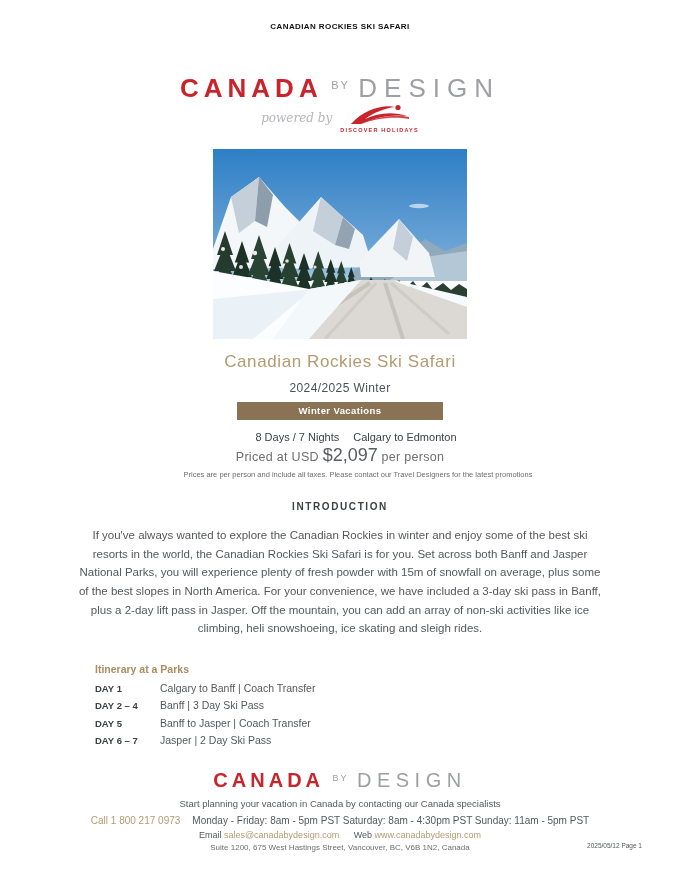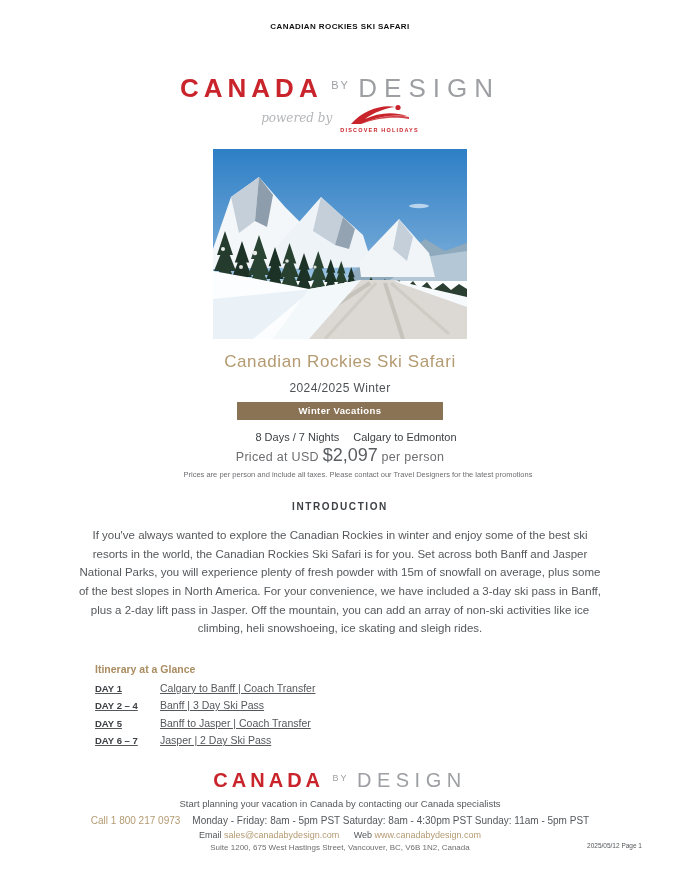--- a/index.html
+++ b/index.html
@@ -49,21 +49,21 @@
   .intro-heading{
     margin-top:22px;text-align:center;font-size:10px;font-weight:600;
     color:var(--ink);letter-spacing:1.6px;
   }
   .intro-body{
     margin:14px auto 0;width:532px;text-align:center;
     font-size:11.5px;line-height:1.62;color:var(--body);
   }
   .itinerary{margin:25px 0 0 95px;width:490px;}
   .itinerary-heading{font-size:10.5px;font-weight:bold;color:#a98c60;}
-  .itinerary-rows{margin-top:7px;text-decoration:underline;}
+  .itinerary-rows{margin-top:7px;}
   .it-row{display:flex;margin-bottom:5.5px;align-items:baseline;}
   .it-day{width:65px;font-size:9.5px;font-weight:bold;color:var(--ink);flex:0 0 65px;}
   .it-detail{font-size:10.5px;color:var(--body);}
   .footer{position:absolute;top:770px;left:0;right:0;text-align:center;line-height:1;}
   .footer .logo-canada{font-size:20px;letter-spacing:4px;}
   .footer .logo-by{font-size:9px;top:-6px;}
   .footer .logo-design{font-size:20px;letter-spacing:5.5px;}
   .footer-tagline{margin-top:9px;font-size:9.5px;color:var(--body);}
   .footer-call{margin-top:7px;font-size:10px;color:var(--body);}
   .call-label{color:var(--tan);margin-right:12px;}
@@ -173,21 +173,21 @@
   <span>Priced at USD</span>
   <span class="price-value">$2,097</span>
   <span>per person</span>
 </div>
 <div class="fine-print">Prices are per person and include all taxes. Please contact our Travel Designers for the latest promotions</div>
 
 <div class="intro-heading">INTRODUCTION</div>
 <p class="intro-body">If you've always wanted to explore the Canadian Rockies in winter and enjoy some of the best ski resorts in the world, the Canadian Rockies Ski Safari is for you. Set across both Banff and Jasper National Parks, you will experience plenty of fresh powder with 15m of snowfall on average, plus some of the best slopes in North America. For your convenience, we have included a 3-day ski pass in Banff, plus a 2-day lift pass in Jasper. Off the mountain, you can add an array of non-ski activities like ice climbing, heli snowshoeing, ice skating and sleigh rides.</p>
 
 <div class="itinerary">
-  <div class="itinerary-heading">Itinerary at a Glance</div>
+  <div class="itinerary-heading">Itinerary at a Parks</div>
   <div class="itinerary-rows">
     <div class="it-row">
       <span class="it-day">DAY 1</span>
       <span class="it-detail">Calgary to Banff | Coach Transfer</span>
     </div>
     <div class="it-row">
       <span class="it-day">DAY 2 – 4</span>
       <span class="it-detail">Banff | 3 Day Ski Pass</span>
     </div>
     <div class="it-row">

